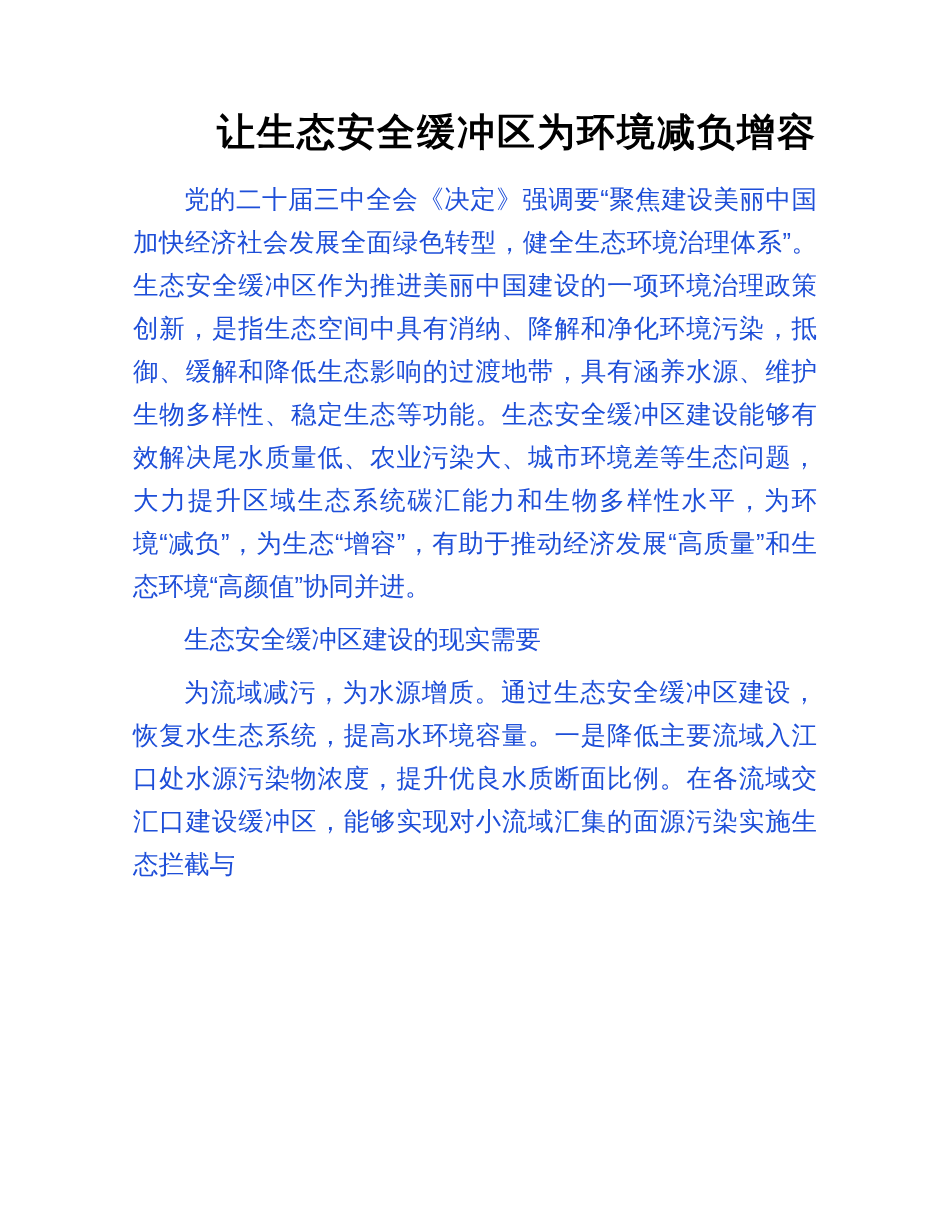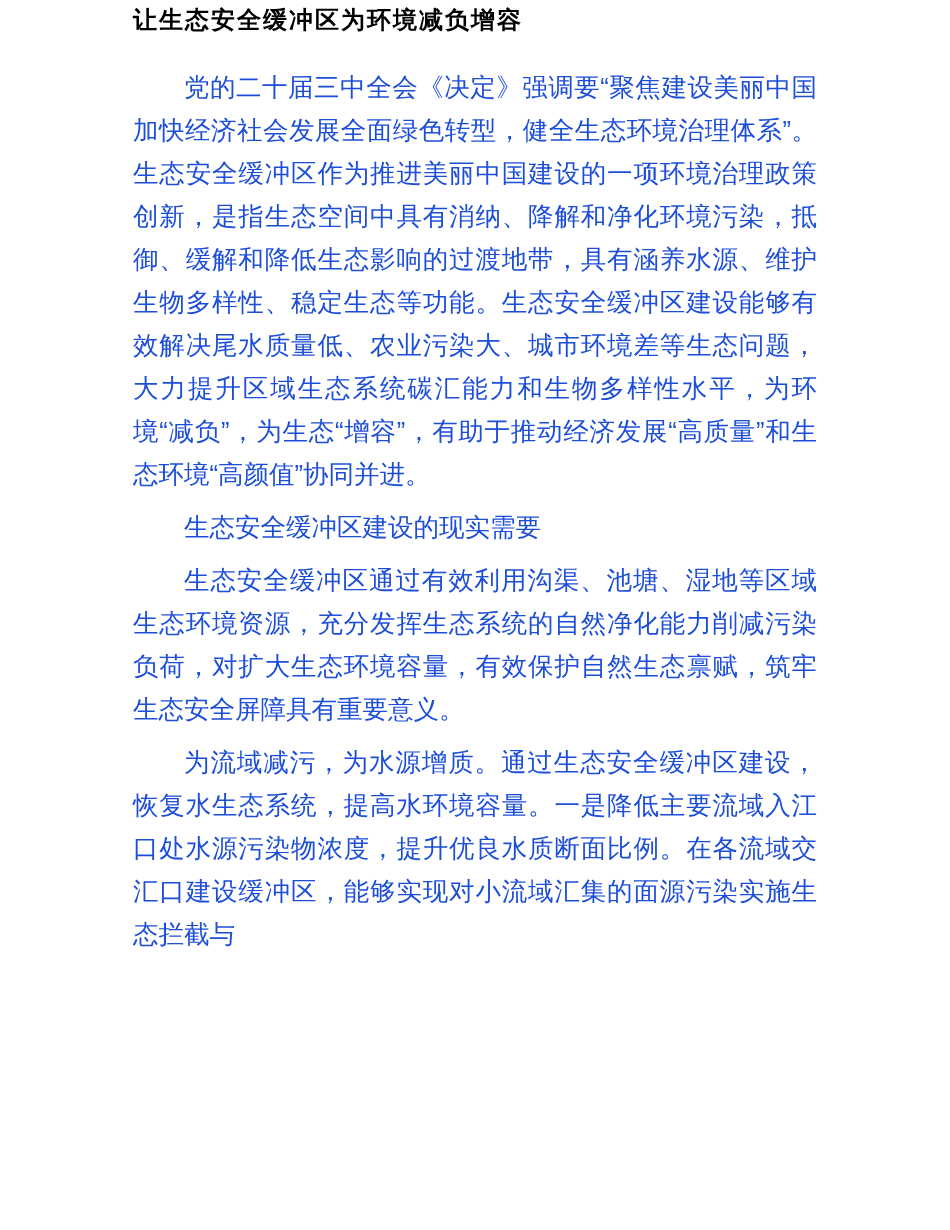--- a/index.html
+++ b/index.html
@@ -16,25 +16,26 @@
     box-sizing: border-box;
     width: 950px;
     height: 1230px;
     padding: 0 133px;
     background: #ffffff;
     color: #000000;
     font-family: "Liberation Sans", sans-serif;
   }
   .doc-title {
     margin: 0 0 26px 0;
-    font-size: 24px;
+    padding-top: 112px;
+    font-size: 38px;
     font-weight: 700;
     line-height: 40px;
     letter-spacing: 2px;
-    text-align: left;
+    text-align: right;
     color: #000000;
   }
   .doc-para {
     margin: 0 0 10px 0;
     font-size: 25.5px;
     line-height: 43px;
     text-align: justify;
     text-justify: inter-ideograph;
     text-indent: 2em;
     color: #1d4ed8;
@@ -50,16 +51,15 @@
 </head>
 <body>
 
 <div class="doc-page">
   <h1 class="doc-title">让生态安全缓冲区为环境减负增容</h1>
 
   <p class="doc-para">党的二十届三中全会《决定》强调要“聚焦建设美丽中国加快经济社会发展全面绿色转型，健全生态环境治理体系”。生态安全缓冲区作为推进美丽中国建设的一项环境治理政策创新，是指生态空间中具有消纳、降解和净化环境污染，抵御、缓解和降低生态影响的过渡地带，具有涵养水源、维护生物多样性、稳定生态等功能。生态安全缓冲区建设能够有效解决尾水质量低、农业污染大、城市环境差等生态问题，大力提升区域生态系统碳汇能力和生物多样性水平，为环境“减负”，为生态“增容”，有助于推动经济发展“高质量”和生态环境“高颜值”协同并进。</p>
 
   <p class="doc-para doc-heading">生态安全缓冲区建设的现实需要</p>
 
-  <p class="doc-para">生态安全缓冲区通过有效利用沟渠、池塘、湿地等区域生态环境资源，充分发挥生态系统的自然净化能力削减污染负荷，对扩大生态环境容量，有效保护自然生态禀赋，筑牢生态安全屏障具有重要意义。</p>
 
   <p class="doc-para">为流域减污，为水源增质。通过生态安全缓冲区建设，恢复水生态系统，提高水环境容量。一是降低主要流域入江口处水源污染物浓度，提升优良水质断面比例。在各流域交汇口建设缓冲区，能够实现对小流域汇集的面源污染实施生态拦截与</p>
 </div>
 
 </body></html>

